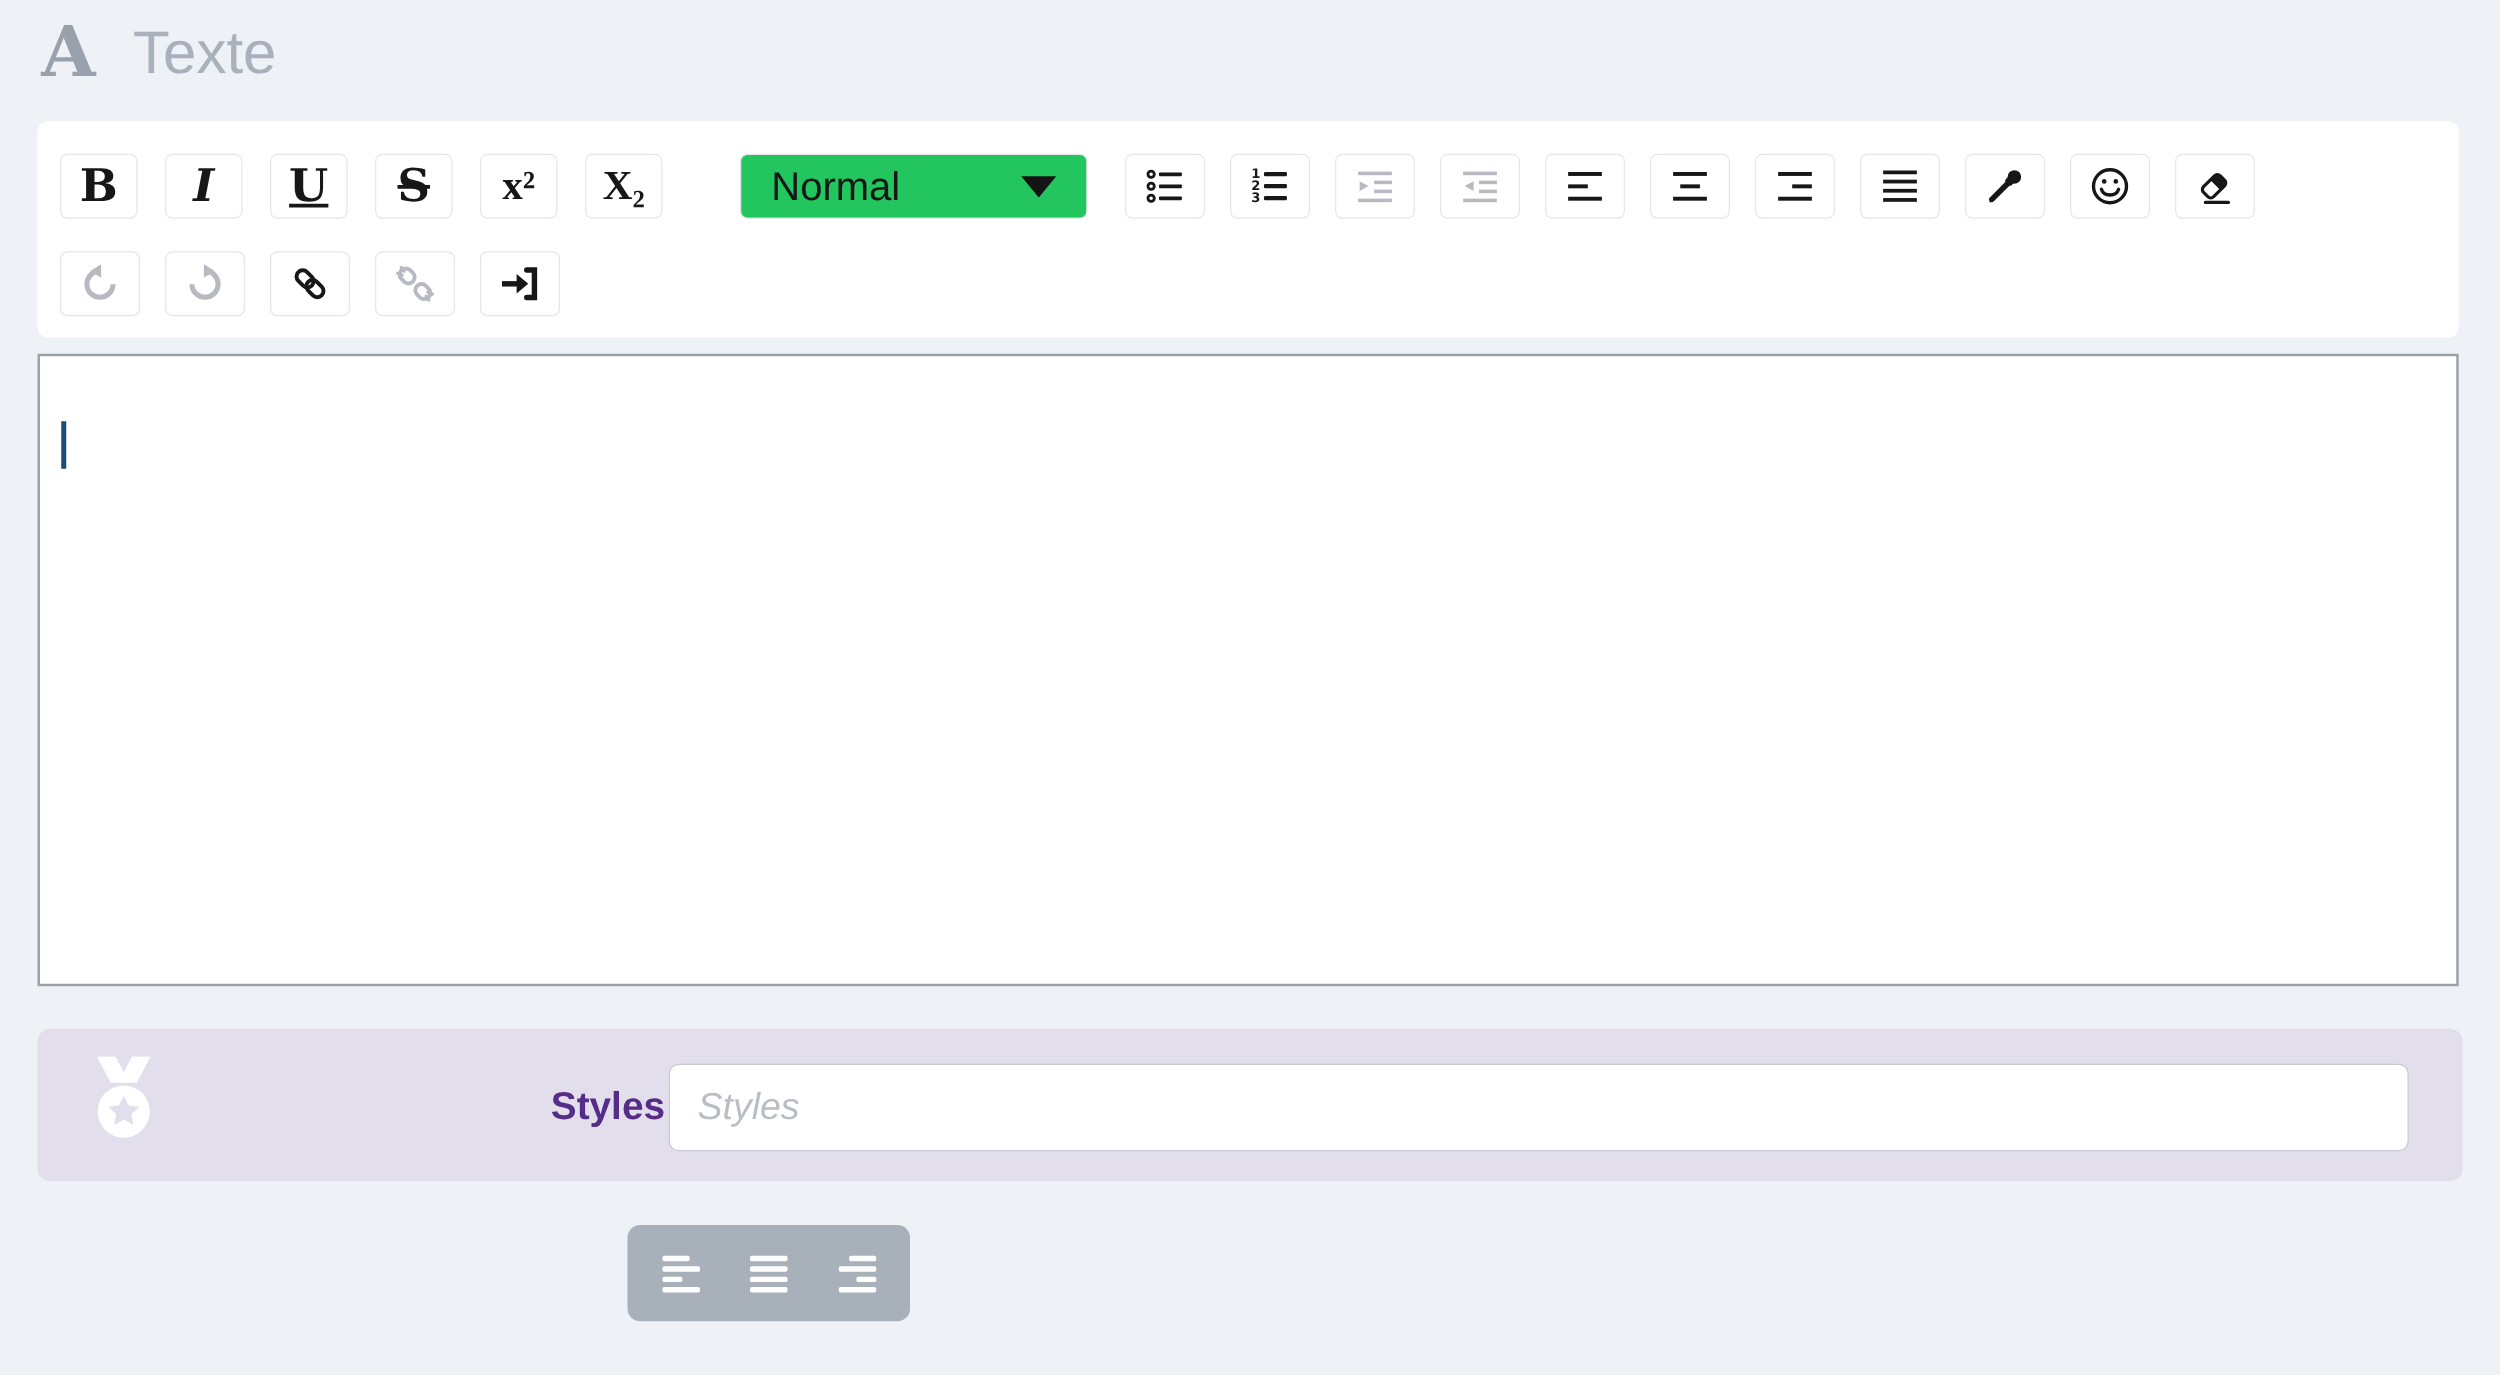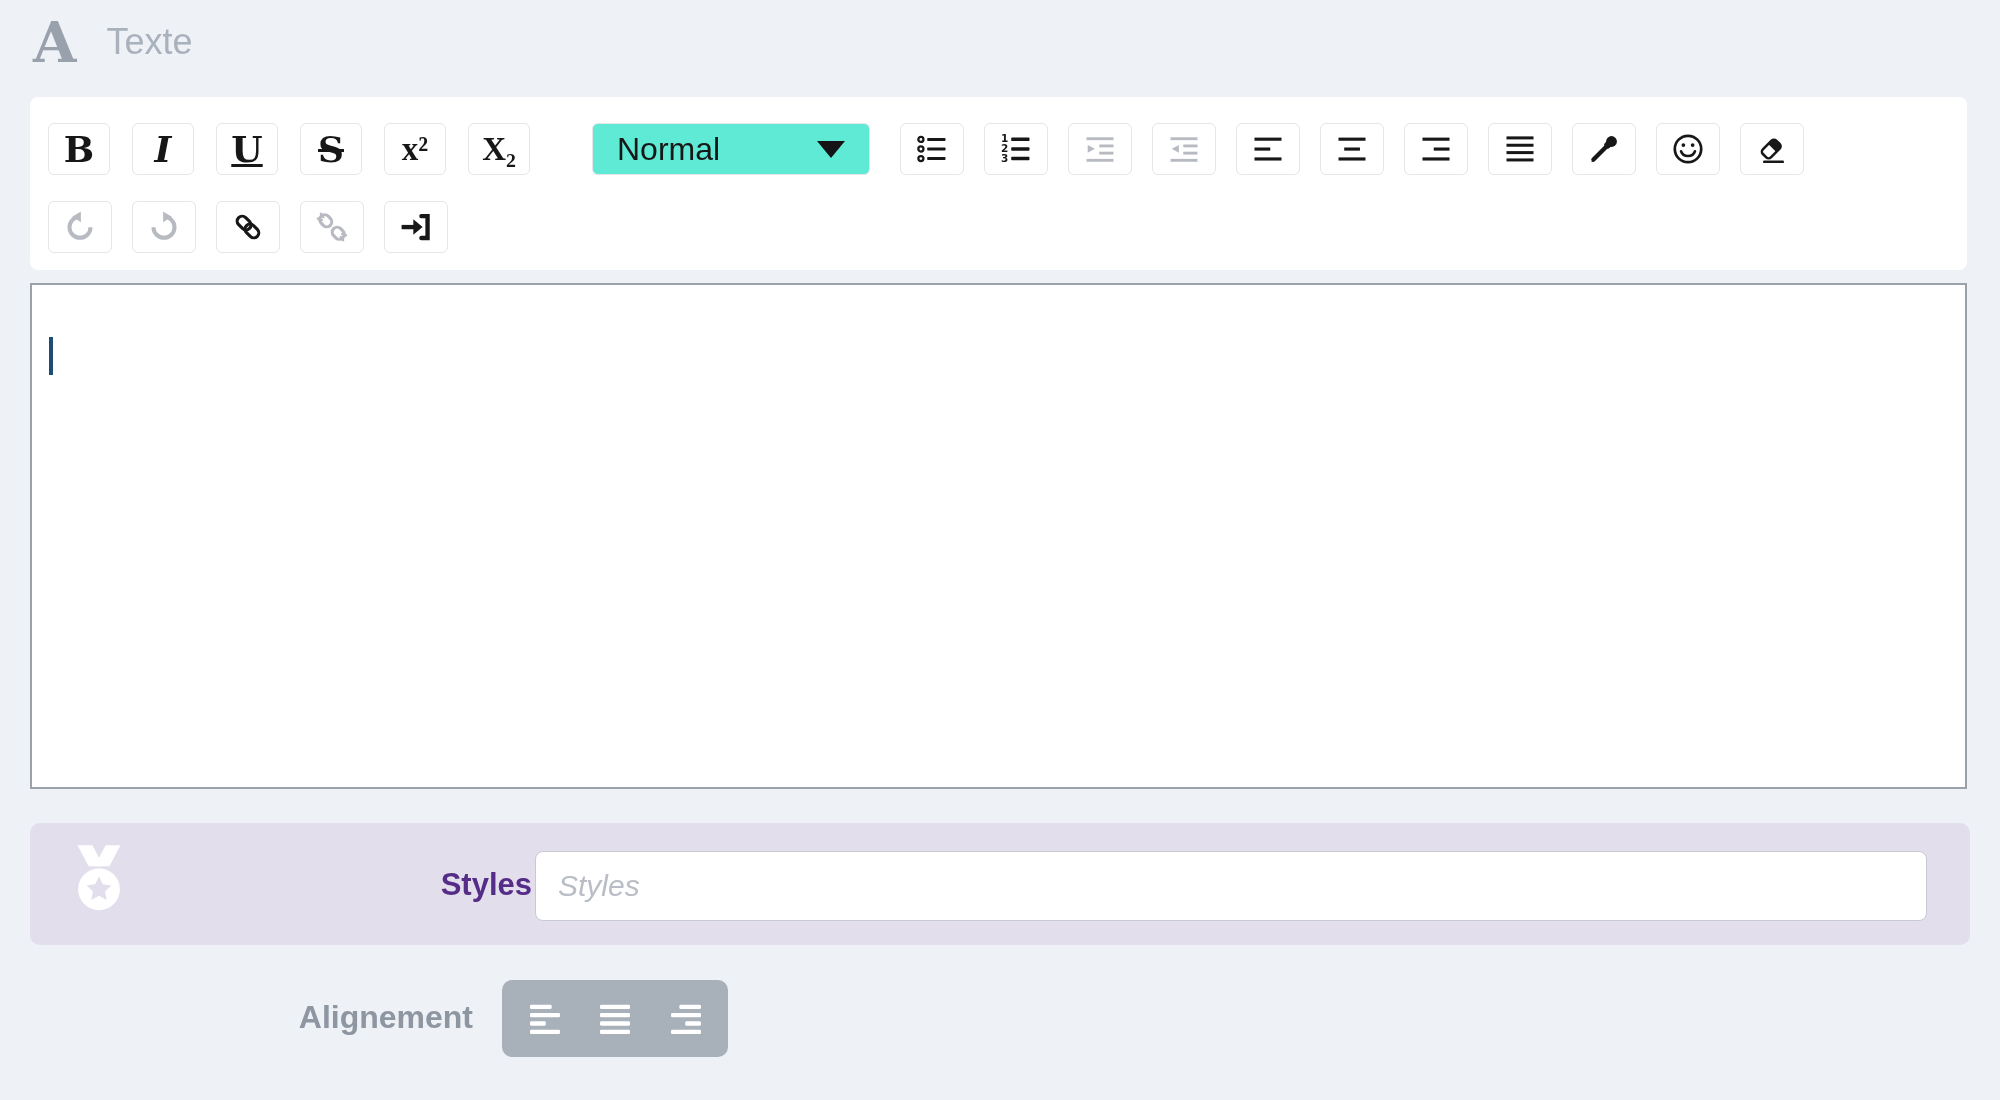--- a/index.html
+++ b/index.html
@@ -3,39 +3,39 @@
 <meta charset="utf-8">
 <style>
   * { box-sizing: border-box; }
   html,body { margin:0; padding:0; }
   body { font-family:"Liberation Sans", sans-serif; }
   .page { position:relative; width:2000px; height:1100px; background:#eef1f6; overflow:hidden; }
 
   
   .field-header { position:absolute; left:33px; top:14px; display:flex; align-items:center; }
   .letter-a { font-family:"DejaVu Serif", serif; font-weight:bold; font-size:56px; color:#99a1ac; line-height:1; }
-  .field-title { font-size:36px; color:#a9b1bc; margin-left:30px; }
+  .field-title { font-size:48px; color:#a9b1bc; margin-left:30px; }
 
   
   .toolbar { position:absolute; left:30px; top:97px; width:1937px; height:173px; background:#ffffff; border-radius:8px; }
   .tb-row { position:absolute; left:18px; display:flex; align-items:center; }
   .tb-row1 { top:26px; }
   .tb-row2 { top:104px; }
   .btn { height:52px; background:#fff; border:1px solid #e4e6ea; border-radius:6px;
          display:flex; align-items:center; justify-content:center; cursor:pointer; }
   .btn-letter { width:62px; margin-right:22px; font-family:"DejaVu Serif", serif; font-weight:bold;
                 font-size:36px; color:#171717; line-height:1; }
   .btn-letter.italic { font-style:italic; font-weight:600; }
   .btn-letter.underline { text-decoration:underline; }
   .btn-letter.strike { text-decoration:line-through; }
   .btn-letter.script { font-size:33px;font-family:Liberation Serif, serif; }
   .btn-icon { width:64px; margin-right:20px; }
   .btn-icon svg { width:36px; height:36px; display:block; }
   .dropdown { width:278px; height:52px; margin:0 30px 0 40px; border:1px solid #e4e6ea; border-radius:6px;
-              background:#5eead4; display:flex; align-items:center; justify-content:space-between;
+              background:#22c55e; display:flex; align-items:center; justify-content:space-between;
               padding:0 24px; cursor:pointer; }
   .dropdown-value { font-size:32px; color:#171717; }
   .caret-down { width:0; height:0; border-left:14px solid transparent; border-right:14px solid transparent;
                 border-top:17px solid #141414; }
 
   
   .editor { position:absolute; left:30px; top:283px; width:1937px; height:506px; background:#fff;
             border:2px solid #9aa1a9; cursor:text; }
   .text-cursor { position:absolute; left:17px; top:52px; width:4px; height:38px; background:#1e4c74; }
 
@@ -231,21 +231,20 @@
     <svg class="medal" width="66" height="72" viewBox="0 0 24 26">
       <polygon points="4.2,0 9.6,0 13.6,7.6 8.2,7.6" fill="#ffffff"></polygon>
       <polygon points="14.4,0 19.8,0 15.8,7.6 10.4,7.6" fill="#ffffff"></polygon>
       <circle cx="12" cy="16" r="7.6" fill="#ffffff"></circle>
       <polygon points="12,11.4 13.4,14.2 16.5,14.6 14.2,16.8 14.8,19.9 12,18.4 9.2,19.9 9.8,16.8 7.5,14.6 10.6,14.2" fill="#e2deeb"></polygon>
     </svg>
     <div class="styles-label">Styles</div>
     <input class="styles-input" type="text" placeholder="Styles" style="">
   </div>
 
-  <div class="align-label">Alignement</div>
   <div class="align-group">
     <button class="align-option">
       <svg viewBox="0 0 24 24">
         <rect x="3" y="3.4" width="13" height="2.6" rx="0.8" fill="#ffffff"></rect>
         <rect x="3" y="8.4" width="18" height="2.6" rx="0.8" fill="#ffffff"></rect>
         <rect x="3" y="13.4" width="9.5" height="2.6" rx="0.8" fill="#ffffff"></rect>
         <rect x="3" y="18.4" width="18" height="2.6" rx="0.8" fill="#ffffff"></rect>
       </svg>
     </button>
     <button class="align-option">

